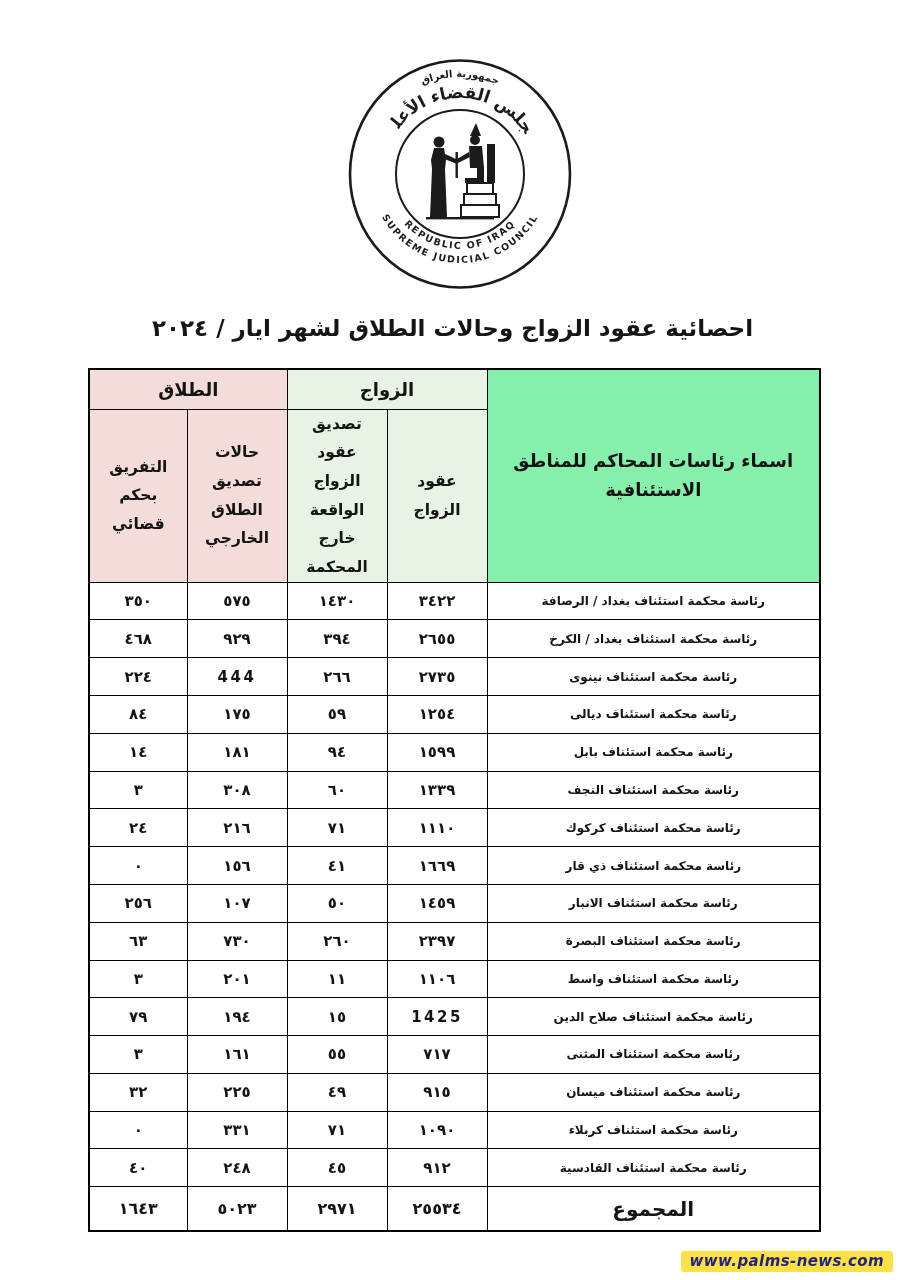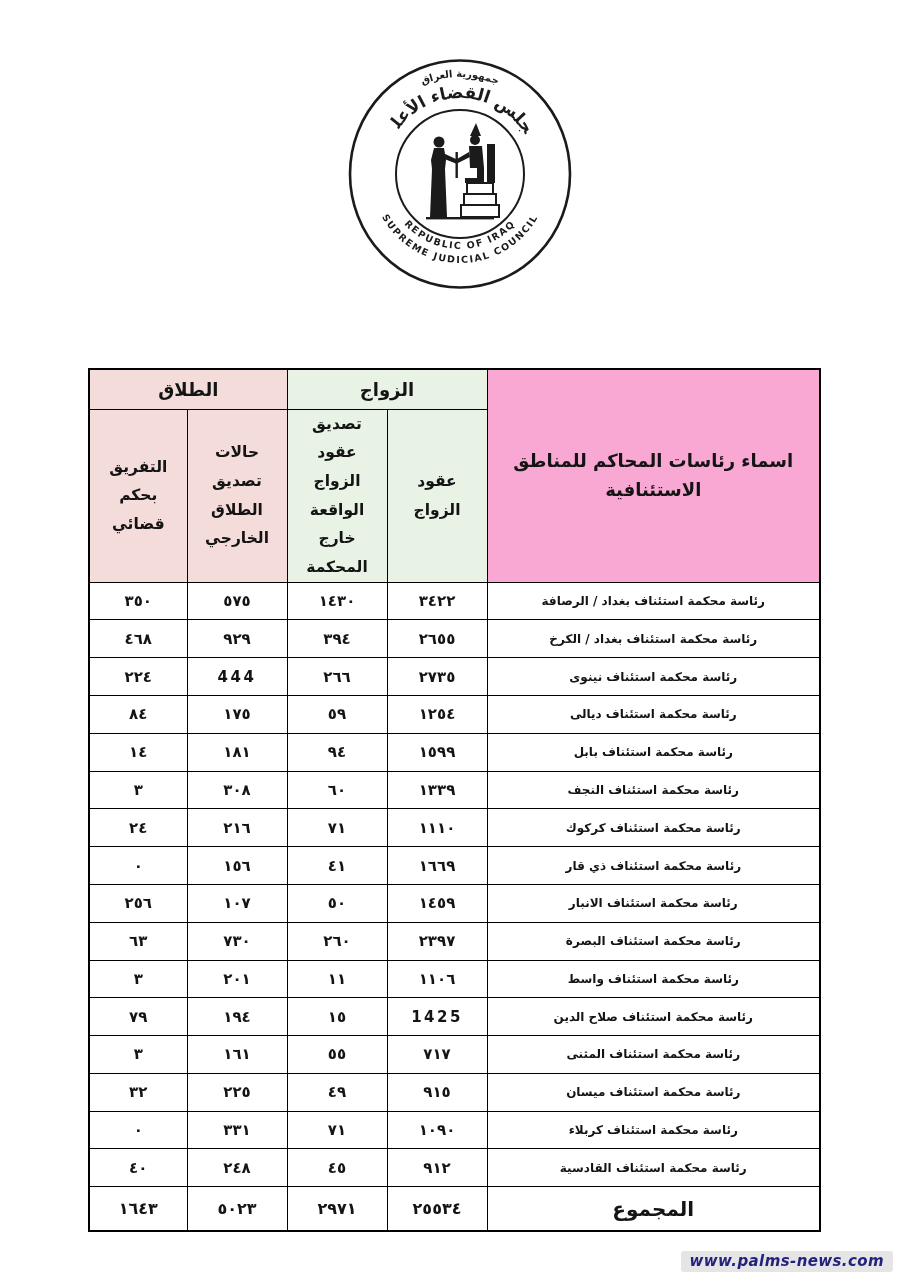--- a/index.html
+++ b/index.html
@@ -31,31 +31,31 @@
     position:absolute; left:88px; top:368px; width:731px;
     border-collapse:collapse; direction:rtl; table-layout:fixed;
     border:2.5px solid #000; background:#fff;
   }
   .stats-table th, .stats-table td {
     border:1.6px solid #000; color:#141414; font-weight:bold;
     text-align:center; vertical-align:middle; padding:0 4px;
   }
   .group-row th { height:40px; font-size:18px; }
   .sub-row th   { height:100px; font-size:15.5px; line-height:1.85; }
-  th.names-hdr  { font-size:18px; line-height:1.6; background:#f9a8d4; }
+  th.names-hdr  { font-size:18px; line-height:1.6; background:#86efac; }
   td.name-cell  { font-size:12px; height:37.8px;text-align:center; }
   td.num-cell   { font-size:15px; letter-spacing:2.5px; height:37.8px; }
   .total-row td { height:44px; }
   .total-row .total-label { font-size:20px; }
   .total-row .num-cell    { font-size:16px; letter-spacing:3px; }
 
   
   .watermark {
     position:absolute; right:12px; bottom:8px;
-    background:#e5e5e5; border-radius:3px; padding:1px 9px 2px;
+    background:#fde047; border-radius:3px; padding:1px 9px 2px;
     font-size:15px; font-style:italic; font-weight:bold;
     color:#23237d; letter-spacing:0.4px; direction:ltr;
   }
 </style>
 </head>
 <body>
 
 <div class="page">
 
   <div class="seal">
@@ -99,20 +99,21 @@
 
         <rect x="120" y="126" width="26" height="11" fill="none" stroke="#1b1b1b" stroke-width="2"></rect>
         <rect x="117" y="137" width="32" height="11" fill="none" stroke="#1b1b1b" stroke-width="2"></rect>
         <rect x="114" y="148" width="38" height="12" fill="none" stroke="#1b1b1b" stroke-width="2"></rect>
 
         <rect x="79" y="160" width="68" height="2.4"></rect>
       </g>
     </svg>
   </div>
 
+  <div class="doc-title">احصائية عقود الزواج وحالات الطلاق لشهر ايار / ٢٠٢٤</div>
 
   <table class="stats-table">
     <colgroup>
       <col style="width:333px">
         <col style="width:100px">
         <col style="width:100px">
       <col style="width:100px">
         <col style="width:98px">
     </colgroup>
     <thead>

